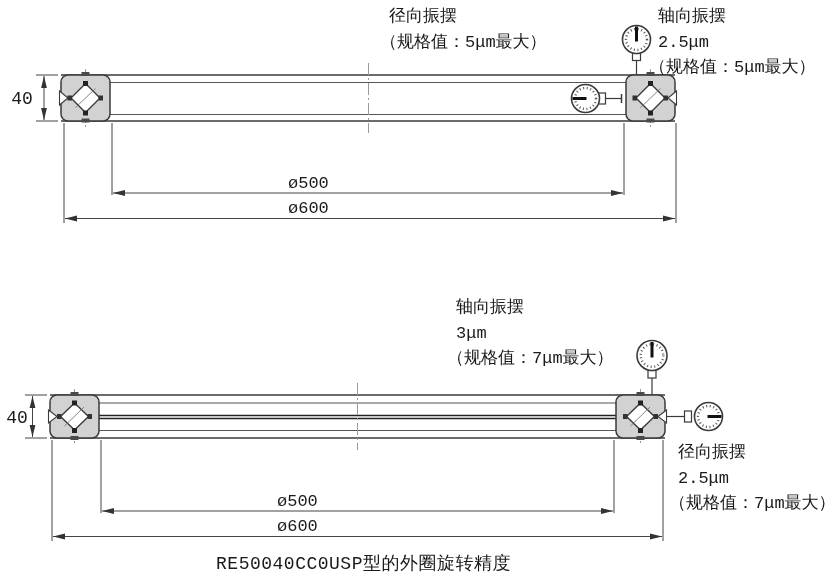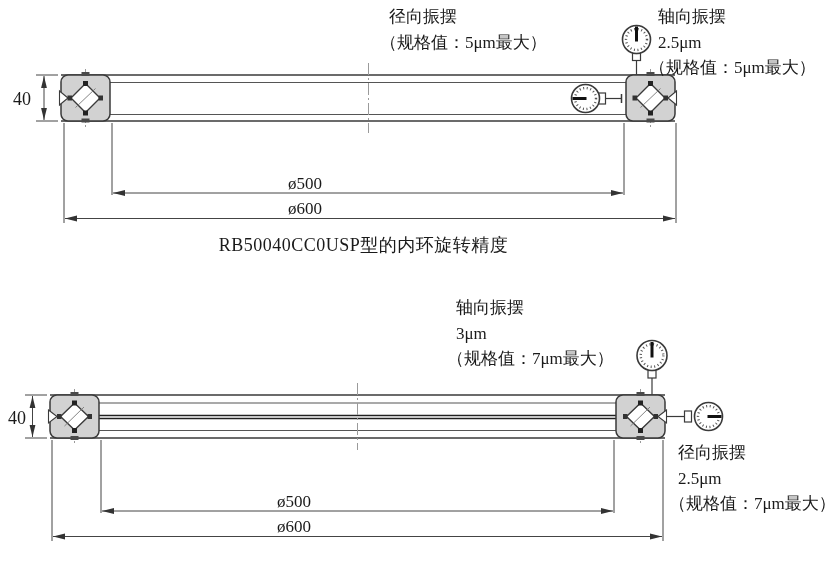--- a/index.html
+++ b/index.html
@@ -1,18 +1,18 @@
 <!DOCTYPE html>
 <html><head>
 <meta charset="utf-8">
 <style>
   html,body{margin:0;padding:0;background:#fff;}
   .canvas{
     position:relative;width:839px;height:583px;background:#ffffff;overflow:hidden;
-    font-family:Liberation Serif, serif;color:#1a1a1a;
+    font-family:Liberation Mono, monospace;color:#1a1a1a;
   }
   svg{position:absolute;left:0;top:0;}
   .lbl{position:absolute;white-space:nowrap;line-height:25px;font-size:17px;color:#1a1a1a;}
   .ann div{font-size:17px;line-height:25.5px;}
   .dim{font-size:17px;text-align:left;}
   .sidedim{font-size:18px;text-align:center;}
   .title{font-size:18px;text-align:center;letter-spacing:0.5px;}
 </style>
 </head>
 <body>
@@ -173,33 +173,33 @@
     <div>轴向振摆</div>
     <div>2.5μm</div>
     <div style="margin-left:-9px;">（规格值：5μm最大）</div>
   </div>
 
   <div class="lbl sidedim" style="left:4px;top:87px;width:36px;">40</div>
 
   <div class="lbl dim" style="left:288px;top:171px;width:160px;">ø500</div>
   <div class="lbl dim" style="left:288px;top:196px;width:160px;">ø600</div>
 
-  <div class="lbl title" style="left:0;top:233px;width:727px;">RB50040CC0USP型的内环旋转精度</div>
 
   <div class="lbl ann" style="left:456px;top:295px;line-height:28.5px;">
     <div>轴向振摆</div>
     <div>3μm</div>
     <div style="margin-left:-9px;">（规格值：7μm最大）</div>
   </div>
 
   <div class="lbl ann" style="left:678px;top:440px;">
     <div>径向振摆</div>
     <div>2.5μm</div>
     <div style="margin-left:-9px;">（规格值：7μm最大）</div>
   </div>
 
   <div class="lbl sidedim" style="left:0px;top:406px;width:34px;">40</div>
 
   <div class="lbl dim" style="left:277px;top:489px;width:160px;">ø500</div>
   <div class="lbl dim" style="left:277px;top:514px;width:160px;">ø600</div>
 
+  <div class="lbl title" style="left:0;top:552px;width:727px;">RE50040CC0USP型的外圈旋转精度</div>
 
 </div>
 
 </body></html>

